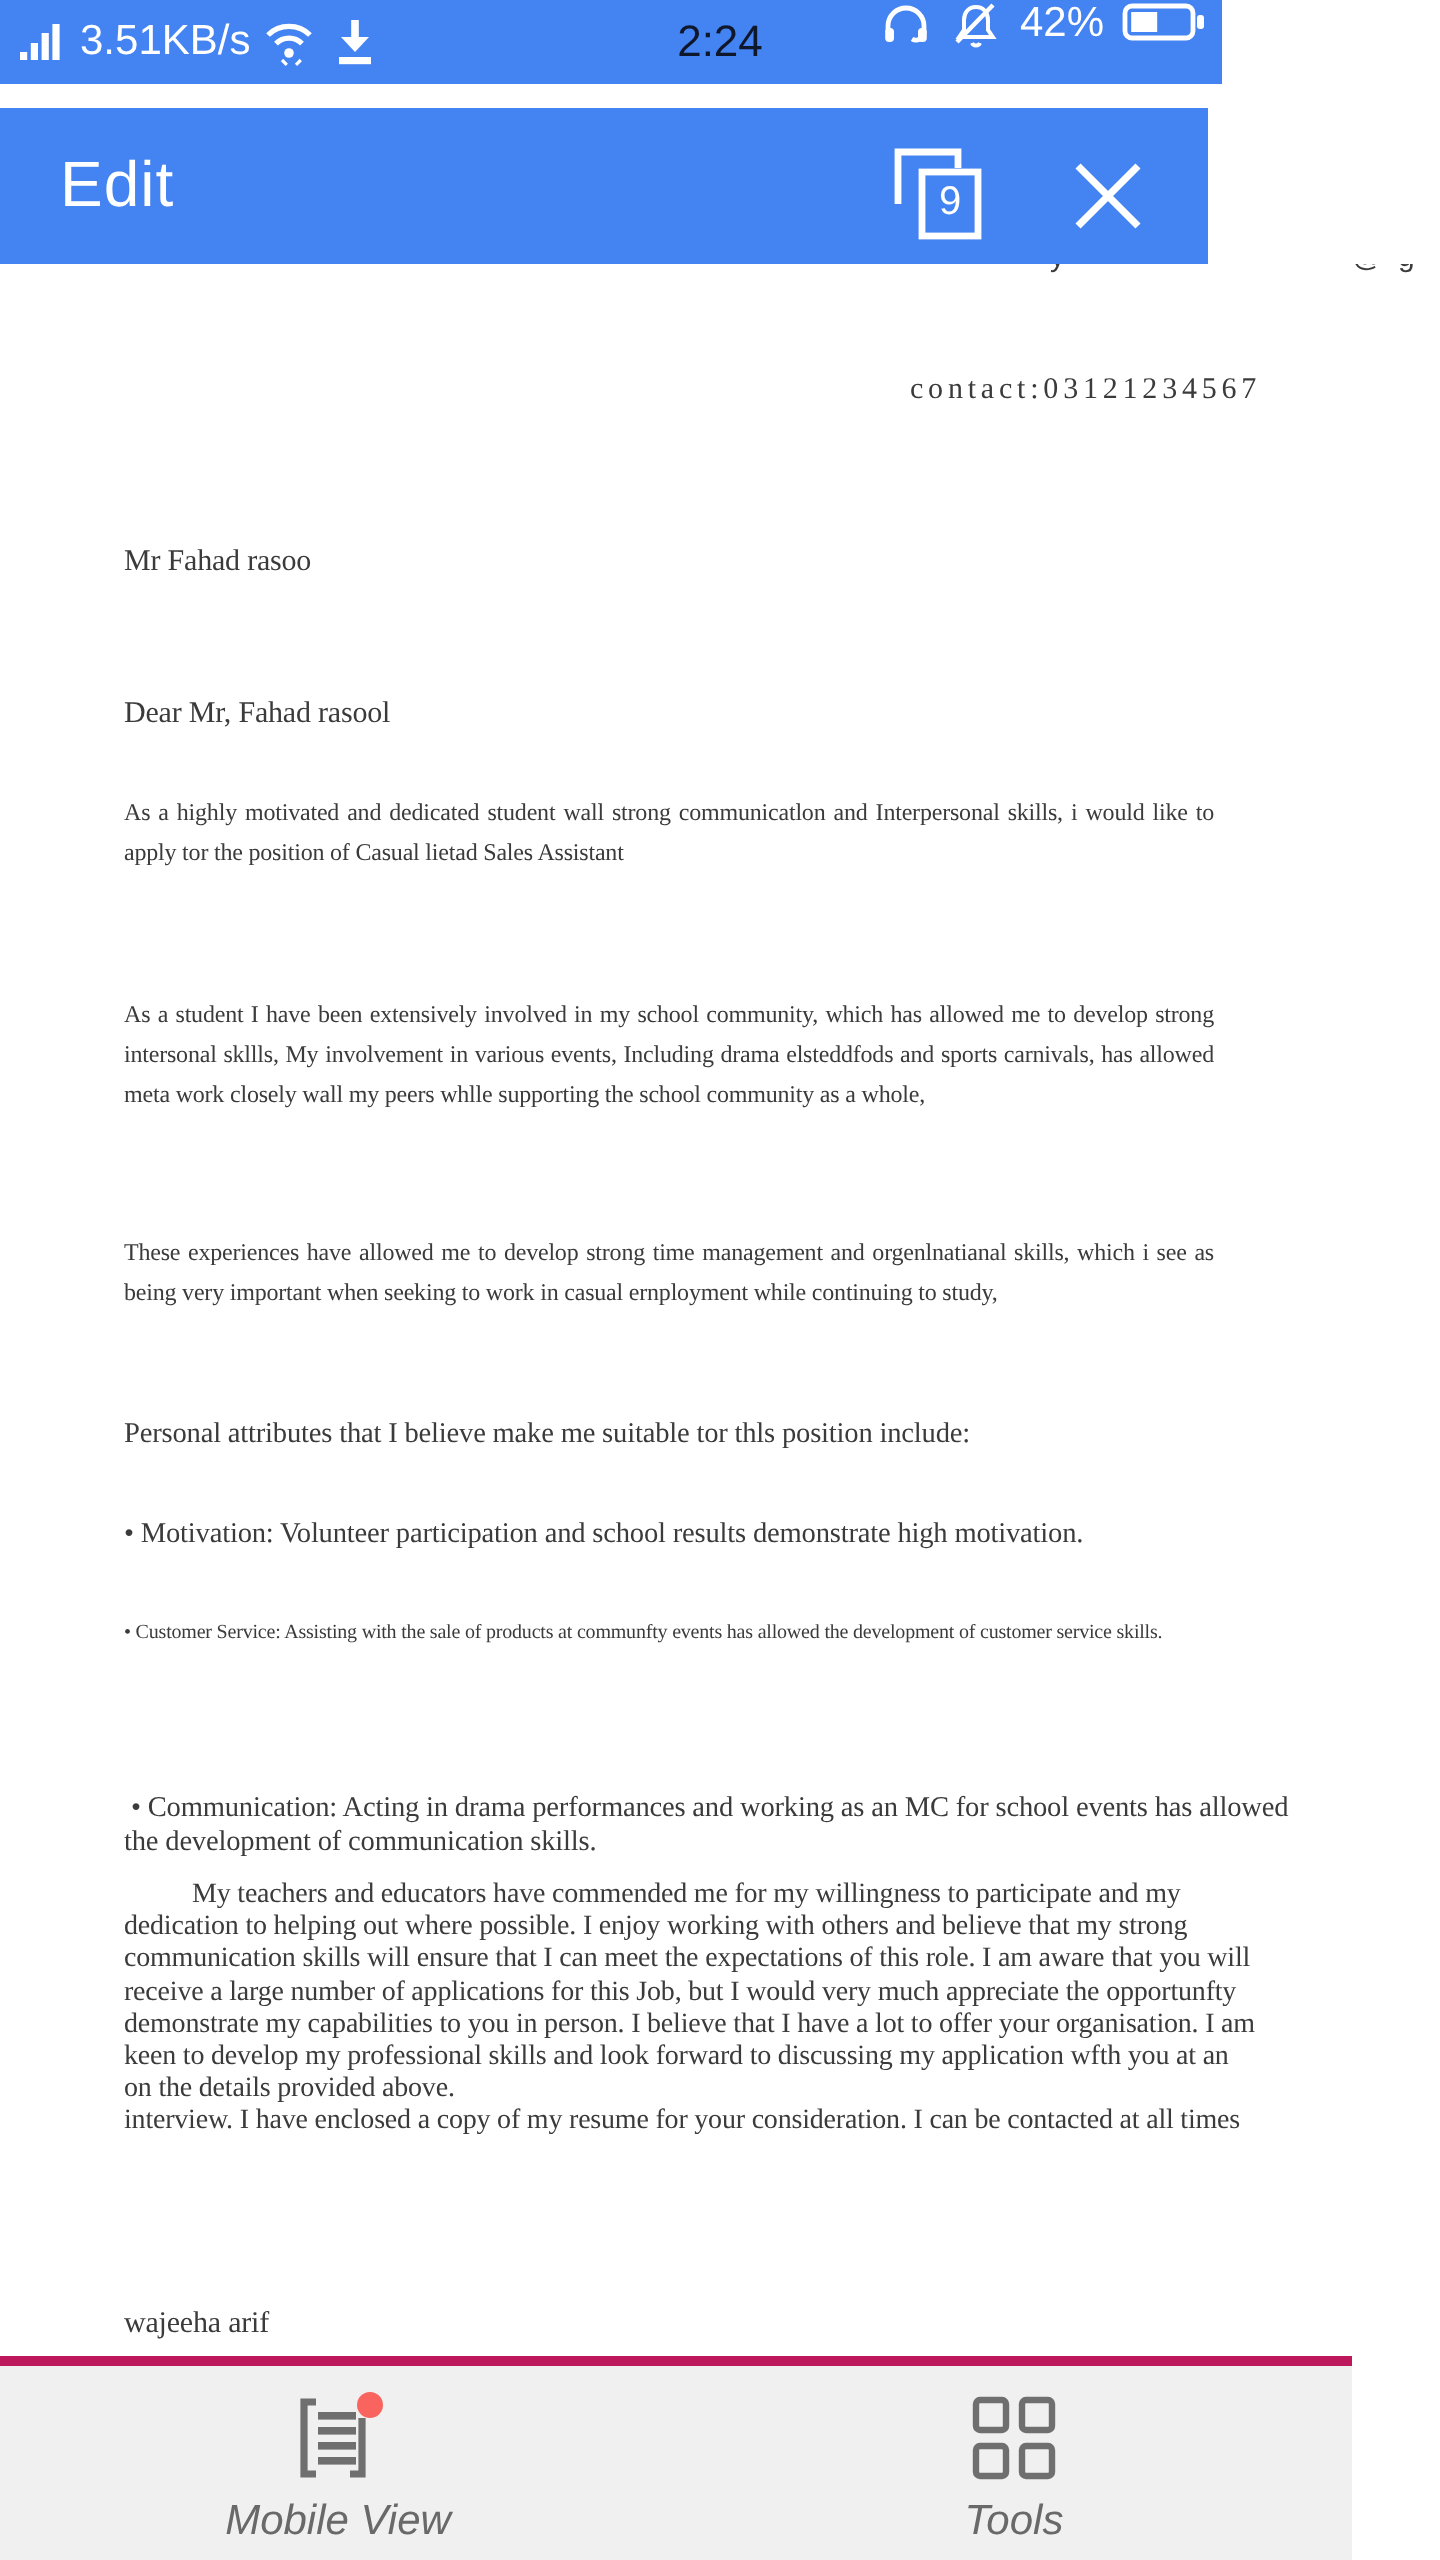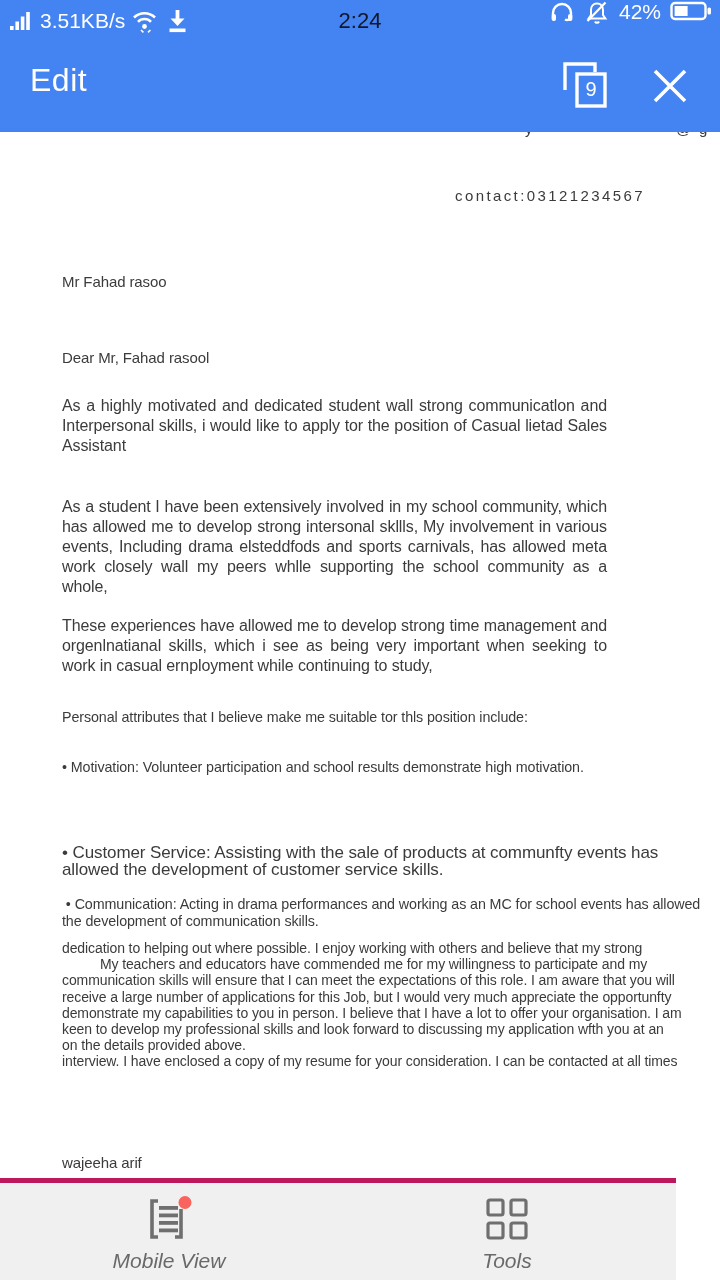--- a/index.html
+++ b/index.html
@@ -1,45 +1,45 @@
 <!DOCTYPE html>
 <html><head>
 <meta charset="utf-8">
 <style>
   html,body{margin:0;padding:0;}
   body{width:720px;height:1280px;position:relative;overflow:hidden;background:#fff;
        font-family:"Liberation Sans","DejaVu Sans",sans-serif;}
 
   
-  .status-bar{position:absolute;top:0;left:0;width:720px;height:42px;background:#4483F2;
+  .status-bar{position:absolute;top:0;left:0;width:611px;height:42px;background:#4483F2;
               display:flex;align-items:center;color:#fff;}
   .sb-left{position:absolute;left:10px;top:0;height:42px;display:flex;align-items:center;gap:7px;}
   .sb-center{position:absolute;left:0;width:720px;text-align:center;top:0;line-height:42px;
              font-size:22px;color:#0f172a;}
   .sb-right{position:absolute;right:8px;top:0;height:42px;display:flex;align-items:flex-start;gap:9px;}
   .sb-text{font-size:21px;color:#fff;}
 
   
-  .app-header{position:absolute;top:42px;left:0;width:720px;height:90px;background:#4483F2;}
+  .app-header{position:absolute;top:54px;left:0;width:604px;height:90px;background:#4483F2;}
   .hdr-title{position:absolute;left:30px;top:20px;font-size:32px;color:#fff;letter-spacing:.5px;}
   .pages-btn{position:absolute;right:110px;top:18px;width:52px;height:54px;cursor:pointer;}
   .pg-num{position:absolute;left:19px;top:18px;width:28px;text-align:center;font-size:20px;color:#fff;}
   .close-btn{position:absolute;right:28px;top:22px;width:44px;height:44px;cursor:pointer;}
 
   
   .doc{position:absolute;top:132px;left:0;width:720px;height:1046px;background:#fff;
        overflow:hidden;color:#3b3b3b;letter-spacing:-0.1px;}
-  .blk{position:absolute;left:62px;}
+  .blk{position:absolute;left:62px;font-family:Liberation Serif, serif;}
   .frag-row{position:absolute;top:0;left:0;width:720px;height:7px;overflow:hidden;}
   .frag-row span{position:absolute;top:-12px;font-size:15px;color:#3b3b3b;}
   .contact{top:55px;left:455px;font-size:15px;letter-spacing:2.4px;}
   .line15{font-size:15px;}
-  .para{width:545px;font-size:16px;line-height:20px;text-align:justify;}
+  .para{width:545px;font-size:12px;line-height:20px;text-align:justify;}
   .b1{font-size:14.3px;}
-  .bul{width:648px;font-size:17px;line-height:16.5px;margin-top:36px;}
+  .bul{width:648px;font-size:10px;line-height:16.5px;}
   .pre-lines div{white-space:pre;}
   .bul3{font-size:14.3px;line-height:16.5px;}
   .bigp{font-size:14px;line-height:16.2px;}
 
   
   .toolbar{position:absolute;left:0;top:1178px;width:676px;height:102px;background:#f0f0f0;
            border-top:5px solid #be185d;display:flex;font-style:italic;}
   .tb-btn{width:360px;display:flex;flex-direction:column;align-items:center;justify-content:center;
           gap:6px;cursor:pointer;}
   .tb-label{font-size:21px;color:#696969;}
@@ -131,22 +131,22 @@
 
   <div class="blk b1" style="top:627px">• Motivation: Volunteer participation and school results demonstrate high motivation.</div>
   <div class="blk bul" style="top:677px">• Customer Service: Assisting with the sale of products at communfty events has allowed the development of customer service skills.</div>
 
   <div class="blk bul3 pre-lines" style="top:764px">
     <div> • Communication: Acting in drama performances and working as an MC for school events has allowed</div>
     <div>the development of communication skills.</div>
   </div>
 
   <div class="blk bigp pre-lines" style="top:808px">
+    <div>          My teachers and educators have commended me for my willingness to participate and my</div>
     <div>dedication to helping out where possible. I enjoy working with others and believe that my strong</div>
-    <div>          My teachers and educators have commended me for my willingness to participate and my</div>
     <div>communication skills will ensure that I can meet the expectations of this role. I am aware that you will</div>
     <div>receive a large number of applications for this Job, but I would very much appreciate the opportunfty</div>
     <div>demonstrate my capabilities to you in person. I believe that I have a lot to offer your organisation. I am</div>
     <div>keen to develop my professional skills and look forward to discussing my application wfth you at an</div>
     <div>on the details provided above.</div>
     <div>interview. I have enclosed a copy of my resume for your consideration. I can be contacted at all times</div>
   </div>
 
   <div class="blk line15" style="top:1022px">wajeeha arif</div>
 </div>

